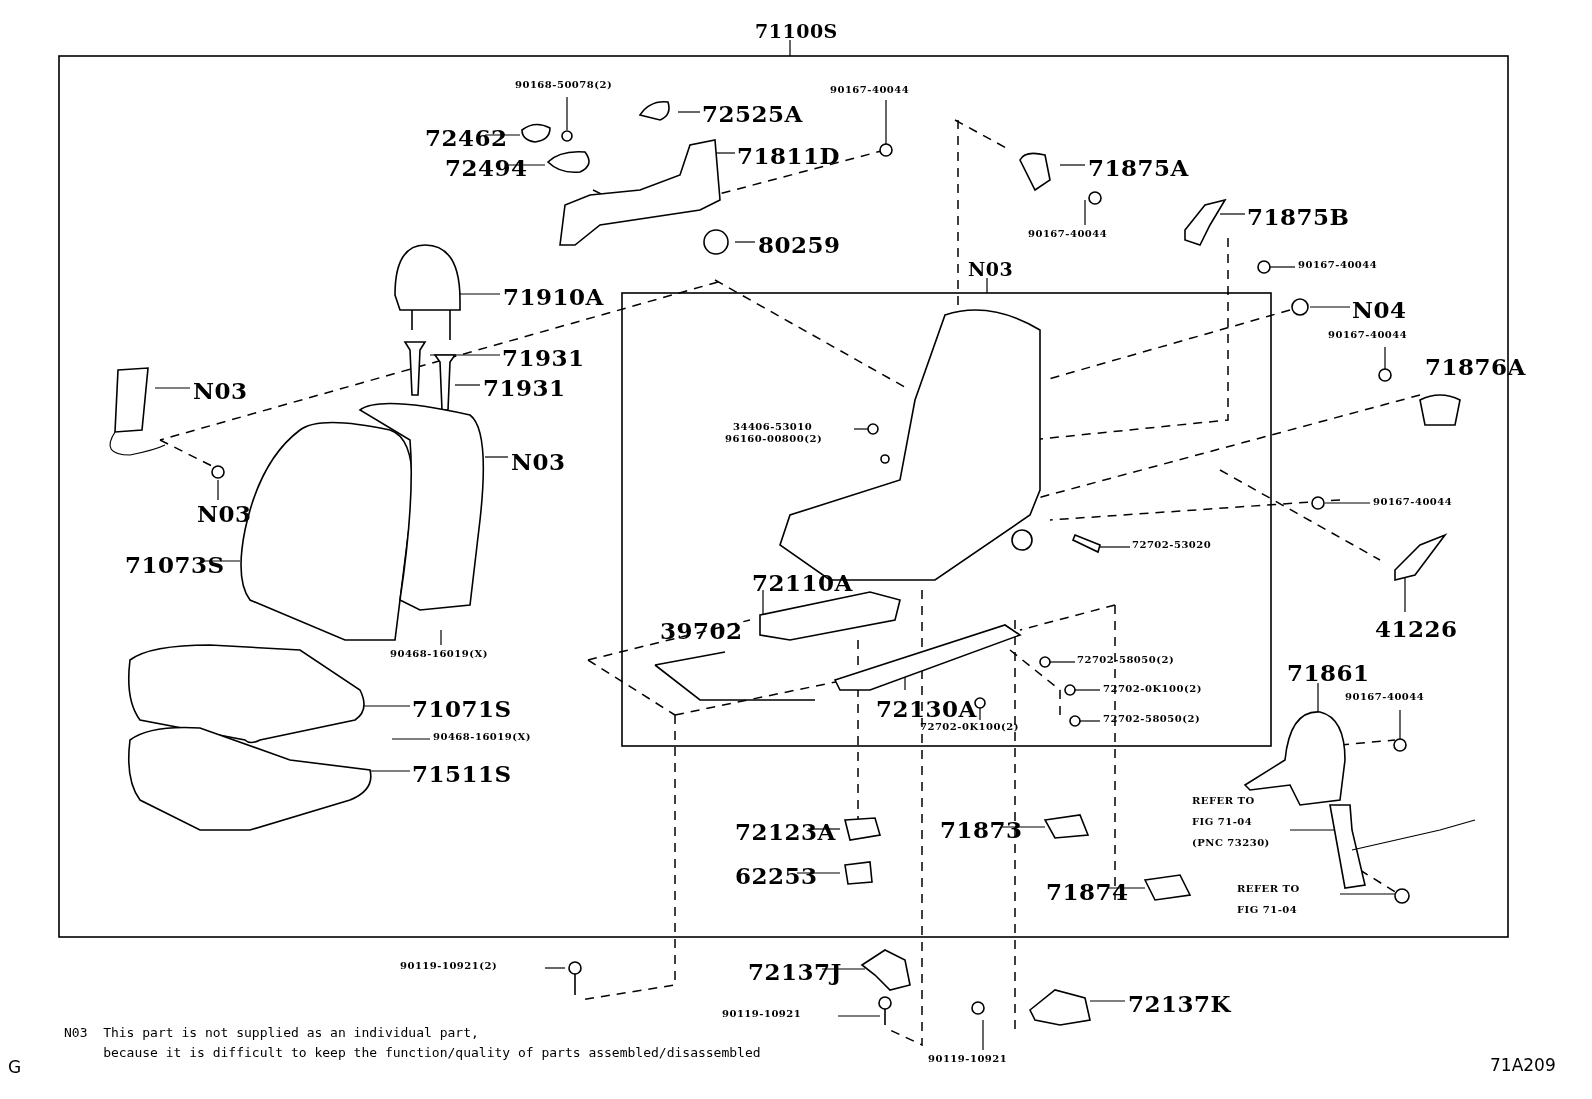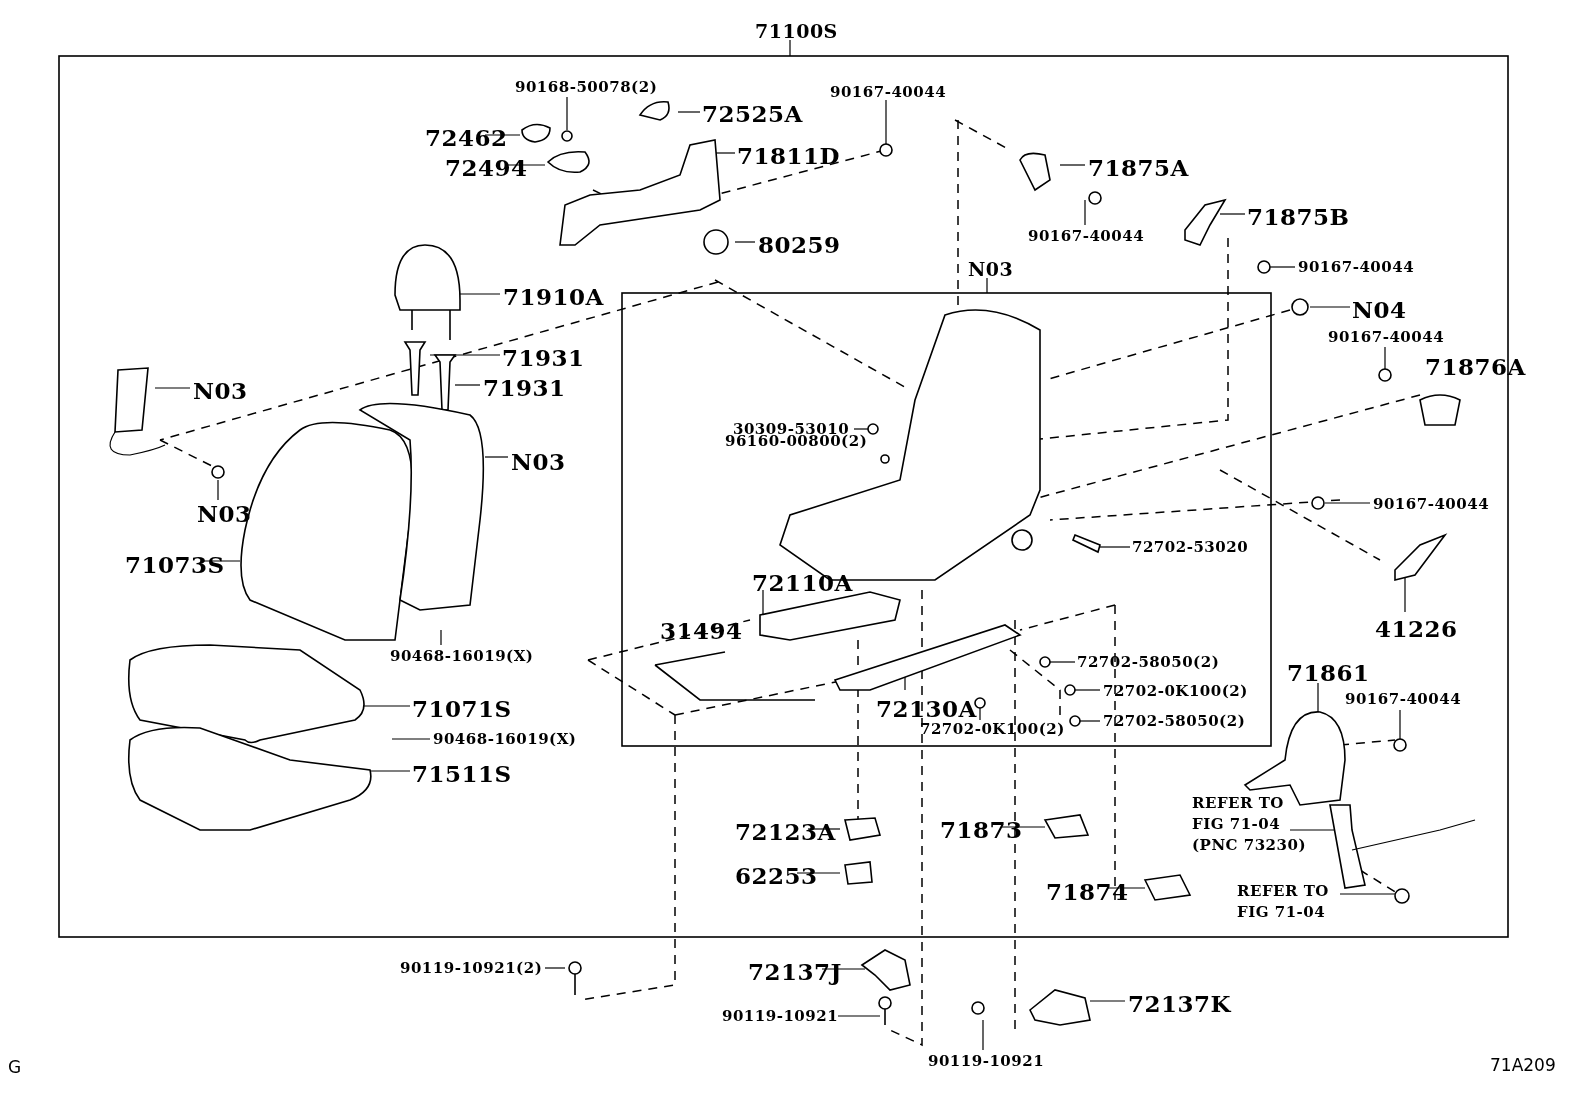--- a/index.html
+++ b/index.html
@@ -1,21 +1,21 @@
 <!DOCTYPE html>
 <html><head>
 <meta charset="utf-8">
 <style>
   html, body { margin:0; padding:0; background:#ffffff; }
   body { width:1592px; height:1099px; position:relative; overflow:hidden;
          font-family:"DejaVu Serif", serif; color:#000; }
   #canvas { position:absolute; left:0; top:0; width:1341px; height:1099px; }
   .lbl { position:absolute; font-family:"DejaVu Serif", serif; font-weight:bold;
          font-size:23px; white-space:nowrap; line-height:1; letter-spacing:0.5px; }
-  .lbl.sm { font-size:15px; }
+  .lbl.sm { font-size:10px; }
   .lbl.big { font-size:19px; }
   .note { position:absolute; font-family:"DejaVu Sans Mono", monospace; font-size:13px;
           white-space:nowrap; line-height:1.5; }
   .corner { position:absolute; font-family:"DejaVu Sans", sans-serif; font-size:17px; }
   svg .solid { stroke:#000; stroke-width:1.6; fill:none; }
   svg .thin { stroke:#000; stroke-width:1.2; fill:none; }
   svg .dash { stroke:#000; stroke-width:1.5; fill:none; stroke-dasharray:9 7; }
   svg .part { stroke:#000; stroke-width:1.6; fill:#fff; }
 </style>
 </head>
@@ -202,27 +202,27 @@
 <span class="lbl" style="left:197px;top:502px">N03</span>
 <span class="lbl" style="left:511px;top:450px">N03</span>
 <span class="lbl" style="left:125px;top:553px">71073S</span>
 <span class="lbl sm" style="left:390px;top:649px">90468-16019(X)</span>
 <span class="lbl" style="left:412px;top:697px">71071S</span>
 <span class="lbl sm" style="left:433px;top:732px">90468-16019(X)</span>
 <span class="lbl" style="left:412px;top:762px">71511S</span>
 <span class="lbl" style="left:1352px;top:298px">N04</span>
 <span class="lbl sm" style="left:1328px;top:330px">90167-40044</span>
 <span class="lbl" style="left:1425px;top:355px">71876A</span>
-<span class="lbl sm" style="left:733px;top:422px">30309-53010</span>
+<span class="lbl sm" style="left:733px;top:422px">34406-53010</span>
 <span class="lbl sm" style="left:725px;top:434px">96160-00800(2)</span>
 <span class="lbl sm" style="left:1373px;top:497px">90167-40044</span>
 <span class="lbl sm" style="left:1132px;top:540px">72702-53020</span>
 <span class="lbl" style="left:1375px;top:617px">41226</span>
 <span class="lbl" style="left:752px;top:571px">72110A</span>
-<span class="lbl" style="left:660px;top:619px">31494</span>
+<span class="lbl" style="left:660px;top:619px">39702</span>
 <span class="lbl" style="left:1287px;top:661px">71861</span>
 <span class="lbl sm" style="left:1345px;top:692px">90167-40044</span>
 <span class="lbl sm" style="left:1077px;top:655px">72702-58050(2)</span>
 <span class="lbl sm" style="left:1103px;top:684px">72702-0K100(2)</span>
 <span class="lbl" style="left:876px;top:697px">72130A</span>
 <span class="lbl sm" style="left:1103px;top:714px">72702-58050(2)</span>
 <span class="lbl sm" style="left:920px;top:722px">72702-0K100(2)</span>
 
 <span class="lbl sm" style="left:1192px;top:796px">REFER TO</span>
 <span class="lbl sm" style="left:1192px;top:817px">FIG 71-04</span>
@@ -233,16 +233,20 @@
 <span class="lbl" style="left:735px;top:820px">72123A</span>
 <span class="lbl" style="left:940px;top:818px">71873</span>
 <span class="lbl" style="left:735px;top:864px">62253</span>
 <span class="lbl" style="left:1046px;top:880px">71874</span>
 <span class="lbl sm" style="left:400px;top:961px">90119-10921(2)</span>
 <span class="lbl" style="left:748px;top:960px">72137J</span>
 <span class="lbl" style="left:1128px;top:992px">72137K</span>
 <span class="lbl sm" style="left:722px;top:1009px">90119-10921</span>
 <span class="lbl sm" style="left:928px;top:1054px">90119-10921</span>
 
+<div class="note" style="left:64px;top:1023px">
+  <div style="white-space:pre">N03  This part is not supplied as an individual part,</div>
+  <div style="white-space:pre">     because it is difficult to keep the function/quality of parts assembled/disassembled</div>
+</div>
 
 <span class="corner" style="left:8px;top:1057px">G</span>
 <span class="corner" style="left:1490px;top:1055px">71A209</span>
 </div>
 
 </body></html>

